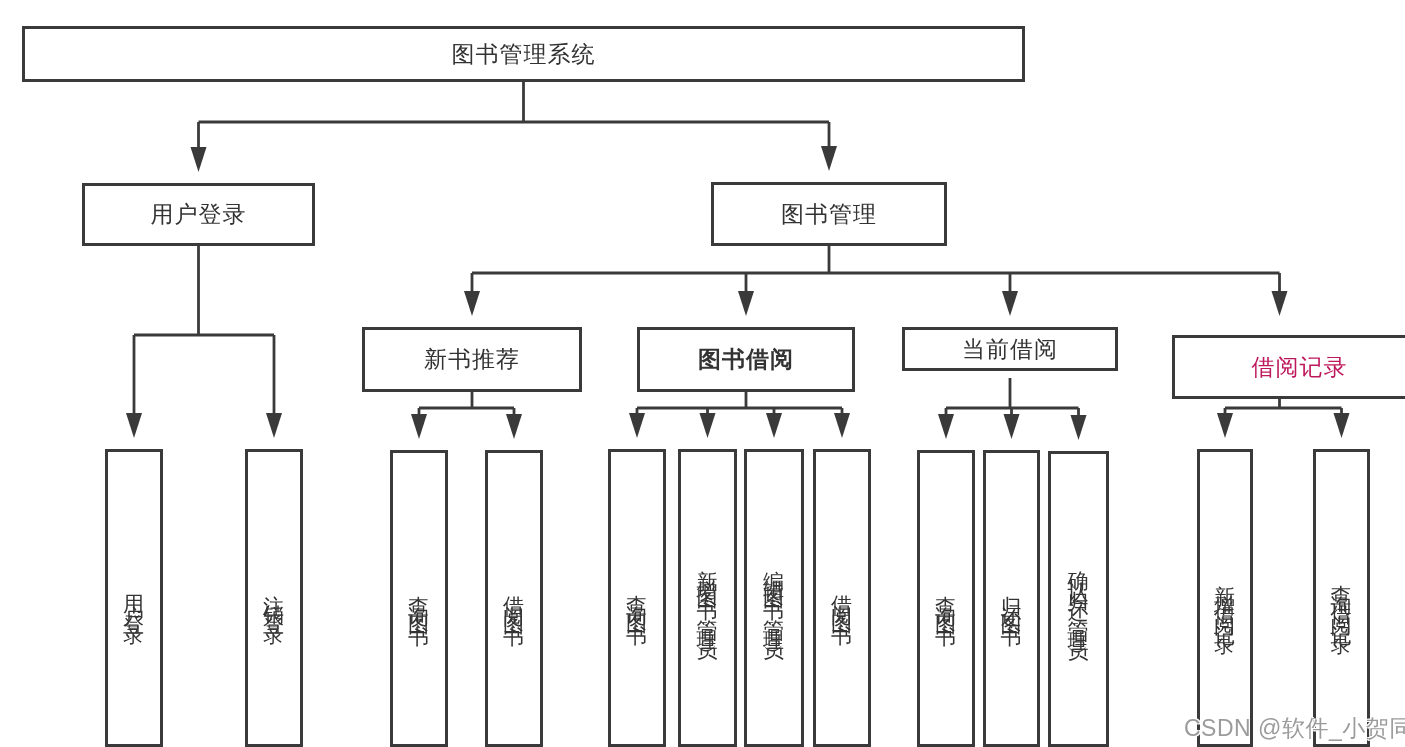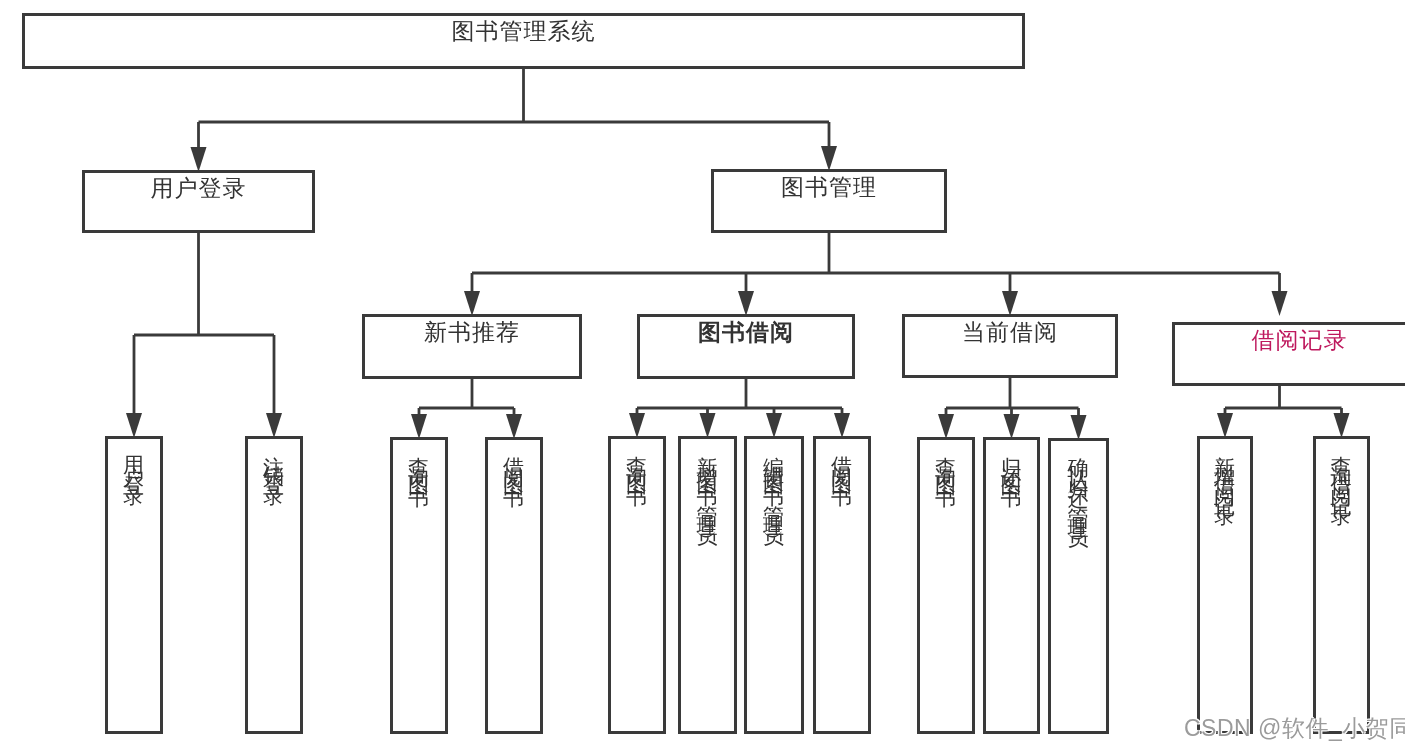--- a/index.html
+++ b/index.html
@@ -9,22 +9,23 @@
     position: relative; overflow: hidden;
   }
   #canvas { position: absolute; left: 0; top: 0; width: 1405px; height: 747px; background: #ffffff; }
   #wires { position: absolute; left: 0; top: 0; width: 1405px; height: 747px; }
   #nodes-layer { position: absolute; left: 0; top: 0; width: 1405px; height: 747px; }
   .node {
     position: absolute;
     background: #ffffff;
     border: 3px solid #3a3a3a;
     box-sizing: border-box;
-    display: flex; justify-content: center;
+    display: flex; align-items: center; justify-content: center;
     color: #333333;
+    margin-top: 13px;
   }
   .node.h .lbl {
     font-size: 23px;
     letter-spacing: 1px;
     white-space: nowrap;
   }
   .node.v .lbl {
     writing-mode: vertical-rl;
     text-orientation: upright;
     font-size: 21px;
@@ -110,21 +111,21 @@
       </div>
       <div class="node h" style="left: 711px; top: 169px; width: 236px; height: 64px; border-color: rgb(58, 58, 58); background: rgb(255, 255, 255); color: rgb(51, 51, 51);">
         <span class="lbl">图书管理</span>
       </div>
       <div class="node h" style="left: 362px; top: 314px; width: 220px; height: 65px; border-color: rgb(58, 58, 58); background: rgb(255, 255, 255); color: rgb(51, 51, 51);">
         <span class="lbl">新书推荐</span>
       </div>
       <div class="node h" style="left: 637px; top: 314px; width: 218px; height: 65px; border-color: rgb(58, 58, 58); background: rgb(255, 255, 255); color: rgb(51, 51, 51); font-weight: bold;">
         <span class="lbl">图书借阅</span>
       </div>
-      <div class="node h" style="left: 902px; top: 314px; width: 216px; height: 64px; border-color: rgb(58, 58, 58); background: rgb(255, 255, 255); color: rgb(51, 51, 51);">
+      <div class="node h" style="left: 902px; top: 314px; width: 216px; height: 44px; border-color: rgb(58, 58, 58); background: rgb(255, 255, 255); color: rgb(51, 51, 51);">
         <span class="lbl">当前借阅</span>
       </div>
       <div class="node h" style="left: 1172px; top: 322px; width: 255px; height: 64px; border-color: rgb(58, 58, 58); background: rgb(255, 255, 255); color: #be185d;">
         <span class="lbl">借阅记录</span>
       </div>
       <div class="node v" style="left: 105px; top: 436px; width: 58px; height: 298px; border-color: rgb(58, 58, 58); background: rgb(255, 255, 255); color: rgb(51, 51, 51);">
         <span class="lbl">用户登录</span>
       </div>
       <div class="node v" style="left: 245px; top: 436px; width: 58px; height: 298px; border-color: rgb(58, 58, 58); background: rgb(255, 255, 255); color: rgb(51, 51, 51);">
         <span class="lbl">注销登录</span>

